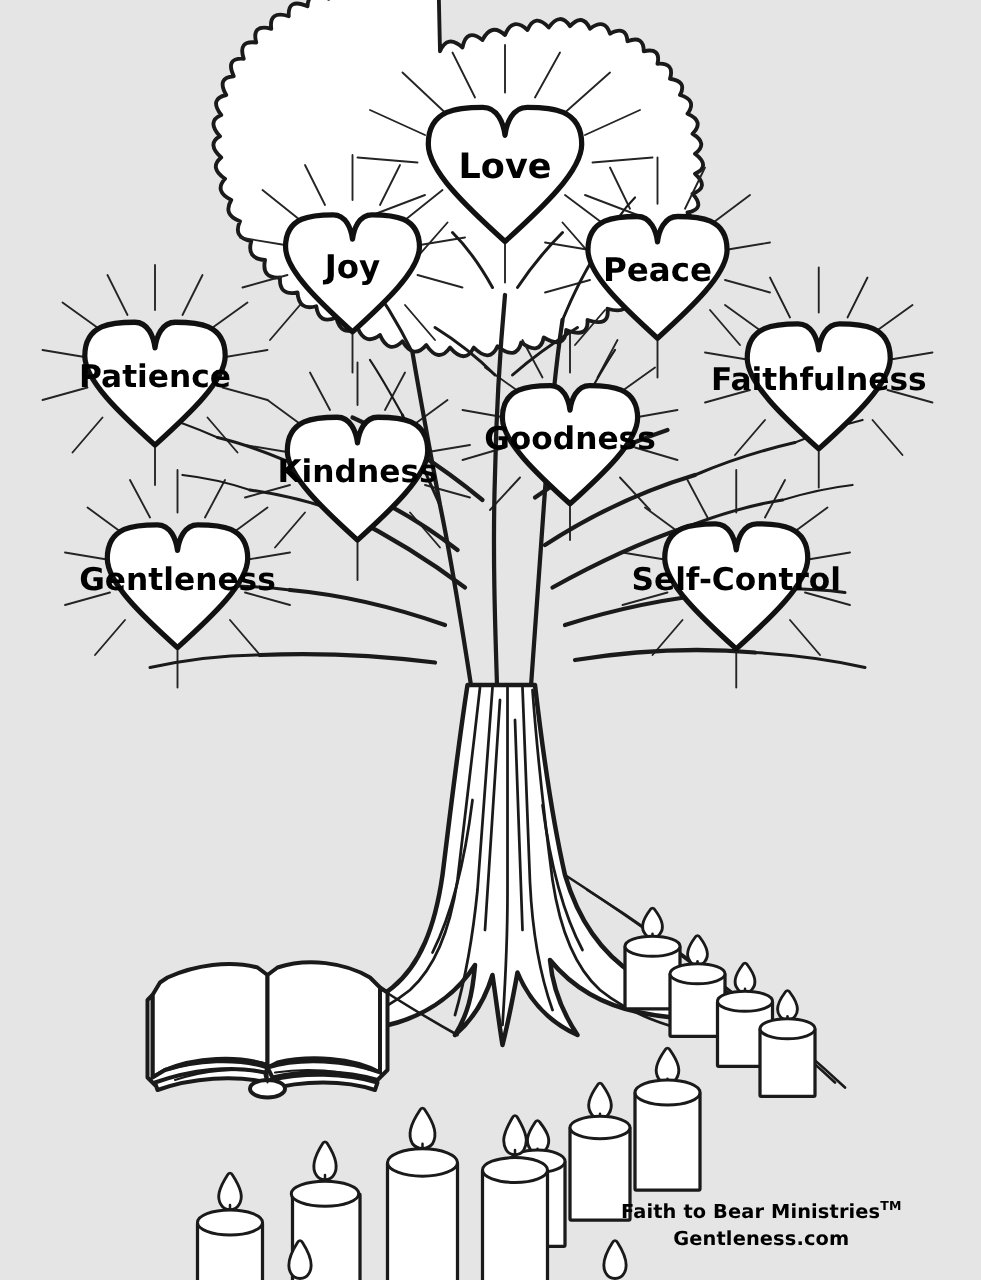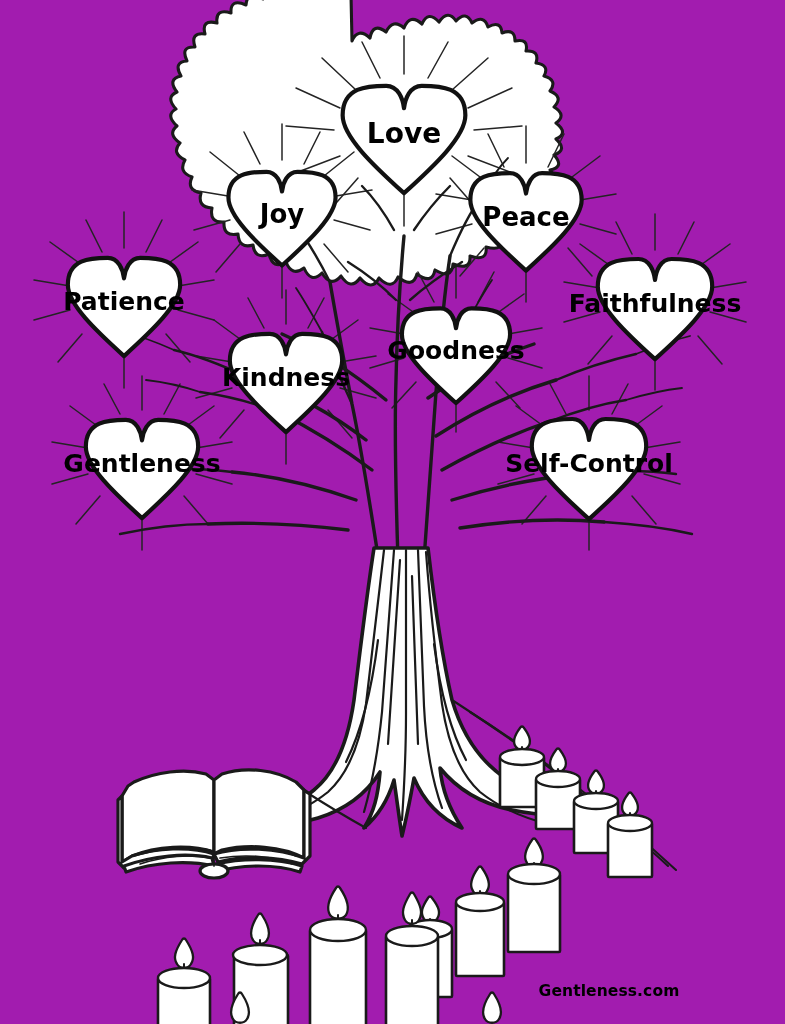--- a/index.html
+++ b/index.html
@@ -11,21 +11,21 @@
     width: 785px;
     height: 1024px;
     overflow: hidden;
     font-family: "Liberation Sans", sans-serif;
     position: relative;
   }
   #page {
     position: relative;
     width: 785px;
     height: 1024px;
-    background: #a21caf;
+    background: #e5e5e5;
   }
   svg#art {
     position: absolute;
     top: 0; left: 0;
     width: 785px;
     height: 1024px;
     display: block;
   }
   .ink {
     fill: none;
@@ -506,16 +506,17 @@
         </g>
         <g>
           <path class="heart-shape" d="M 589 519.1 C 560.4 493.25 531.8 466.3 531.8 446.5 C 531.8 420.1 554.9 419 572.5 419 C 583.5 419 587.9 431.09999999999997 589 439.9 C 590.1 431.09999999999997 594.5 419 605.5 419 C 623.1 419 646.2 420.1 646.2 446.5 C 646.2 466.3 617.6 493.25 589 519.1 Z"></path>
           <text class="heart-label" x="589" y="465" font-size="25">Self-Control</text>
         </g>
       </g>
 
   </svg>
 
   <div id="footer">
+    <div class="line"><span>Faith to Bear Ministries</span><span class="tm">TM</span></div>
     <div class="line">Gentleness.com</div>
   </div>
 
 </div>
 
 </body></html>

